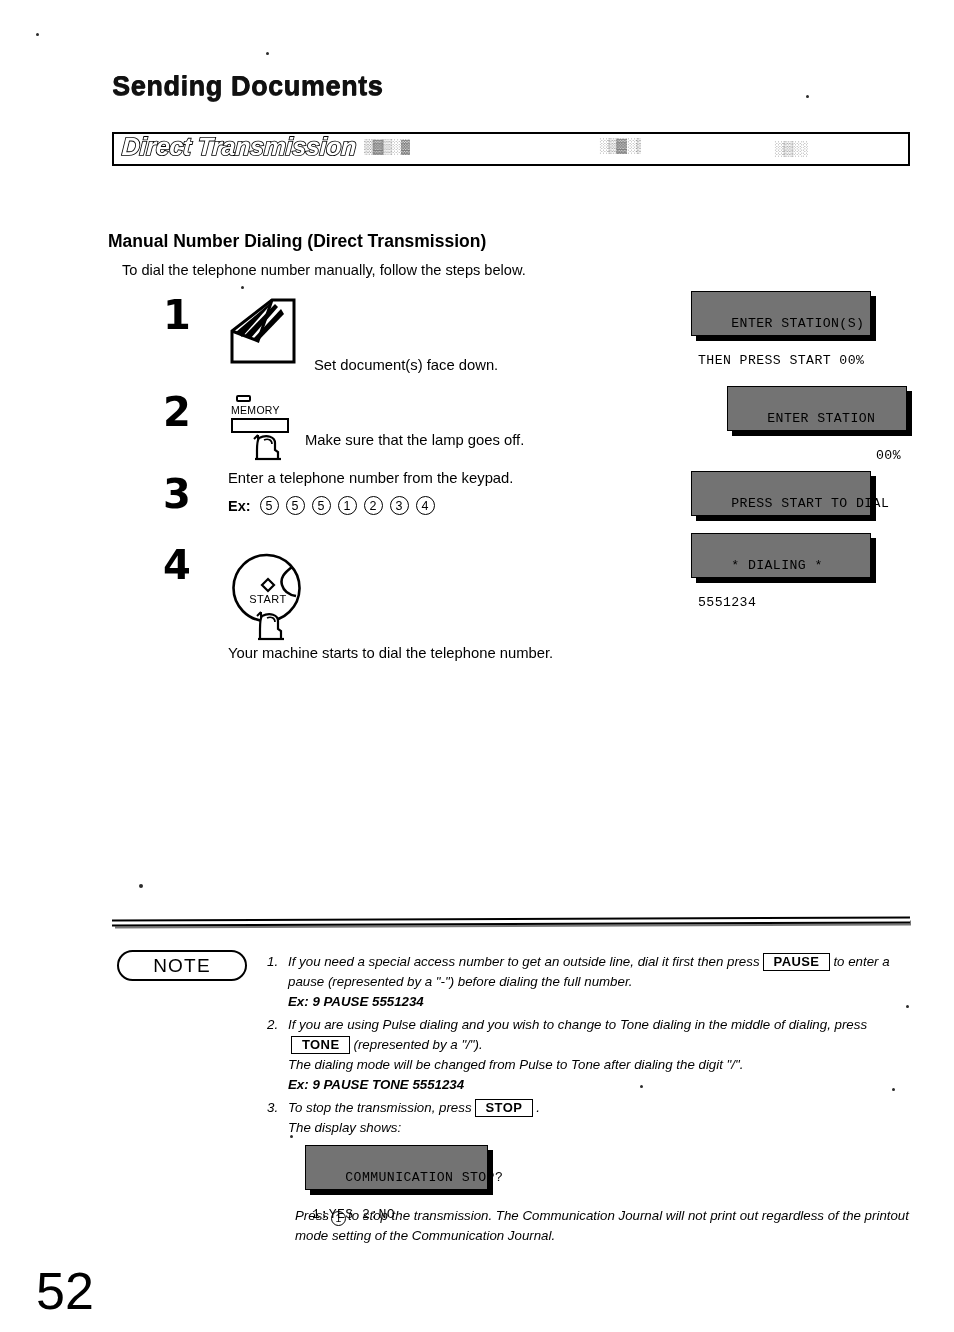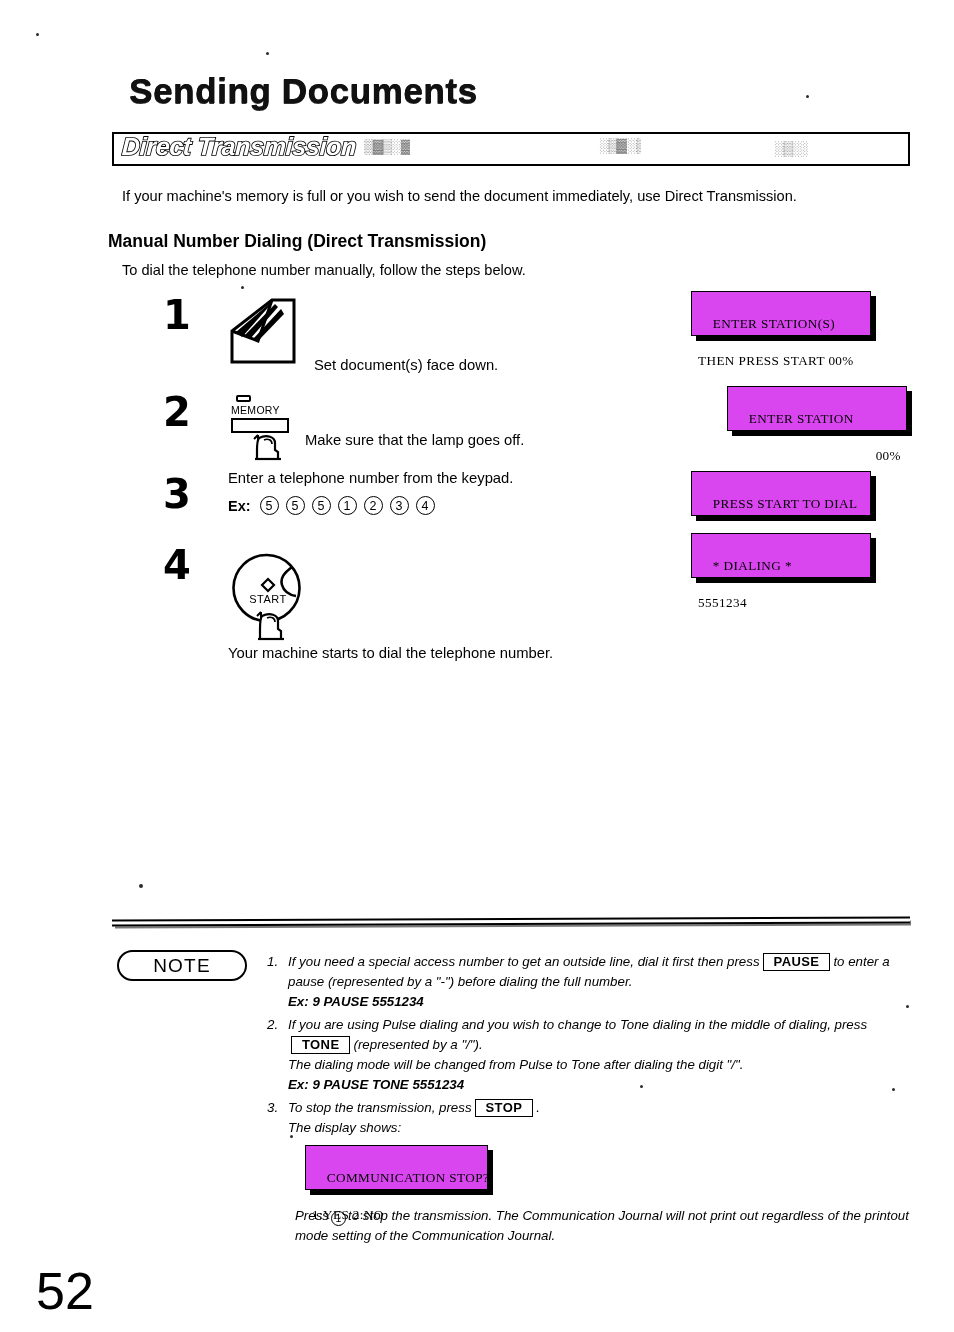--- a/index.html
+++ b/index.html
@@ -20,23 +20,23 @@
   
   .speck {
     position: absolute;
     background: #2b2b2b;
     border-radius: 50%;
   }
 
   
   .chapter-title {
     position: absolute;
-    left: 129px;
+    left: 112px;
     top: 71px;
-    font-size: 35px;
+    font-size: 27px;
     font-weight: bold;
     letter-spacing: 0.6px;
     color: #111;
     text-shadow: 0.6px 0 0 #111, 0 0.5px 0 #333;
   }
 
   
   .banner {
     position: absolute;
     left: 112px;
@@ -196,23 +196,23 @@
     font-style: normal;
     box-sizing: border-box;
     vertical-align: -2px;
     margin: 0 2px;
   }
 
   
   .lcd {
     position: absolute;
     border: 1.6px solid #000;
-    background: #d946ef;
-    box-sizing: border-box;
-    font-family: Liberation Serif, serif;
+    background: #737373;
+    box-sizing: border-box;
+    font-family: Liberation Mono, monospace;
     font-size: 13.2px;
     letter-spacing: 0.4px;
     padding: 4px 5px 3px 6px;
     box-shadow: 5px 5px 0 0 #000;
     line-height: 1.42;
     white-space: pre;
   }
   .lcd .r2 { display: block; }
   .cursor {
     display: inline-block;
@@ -326,21 +326,20 @@
 
   <div class="chapter-title">Sending Documents</div>
 
   <div class="banner">
     <div class="banner-title">Direct Transmission</div>
     <div class="smudge" style="left:250px;top:4px;width:46px;">▒▓▒░ ▓▒</div>
     <div class="smudge" style="left:485px;top:3px;width:42px;">░▒▓ ░▒</div>
     <div class="smudge" style="left:660px;top:6px;width:34px;">░▒░ ░</div>
   </div>
 
-  <div class="intro">If your machine's memory is full or you wish to send the document immediately, use Direct Transmission.</div>
 
   <div class="subhead">Manual Number Dialing (Direct Transmission)</div>
   <div class="lead">To dial the telephone number manually, follow the steps below.</div>
 
   <div class="stepnum" style="left:163px;top:295px;">1</div>
   <div class="doc-icon">
     <svg width="78" height="75" viewBox="0 0 78 75">
       <path d="M4 40 L4 71 L66 71 L66 9 L44 9 L4 40 Z" fill="#fff" stroke="#000" stroke-width="3"></path>
       <path d="M8 41 L42 12 L44 12 L14 46 Z" fill="#000"></path>
       <path d="M17 44 L47 13 L50 16 L22 48 Z" fill="#000"></path>

